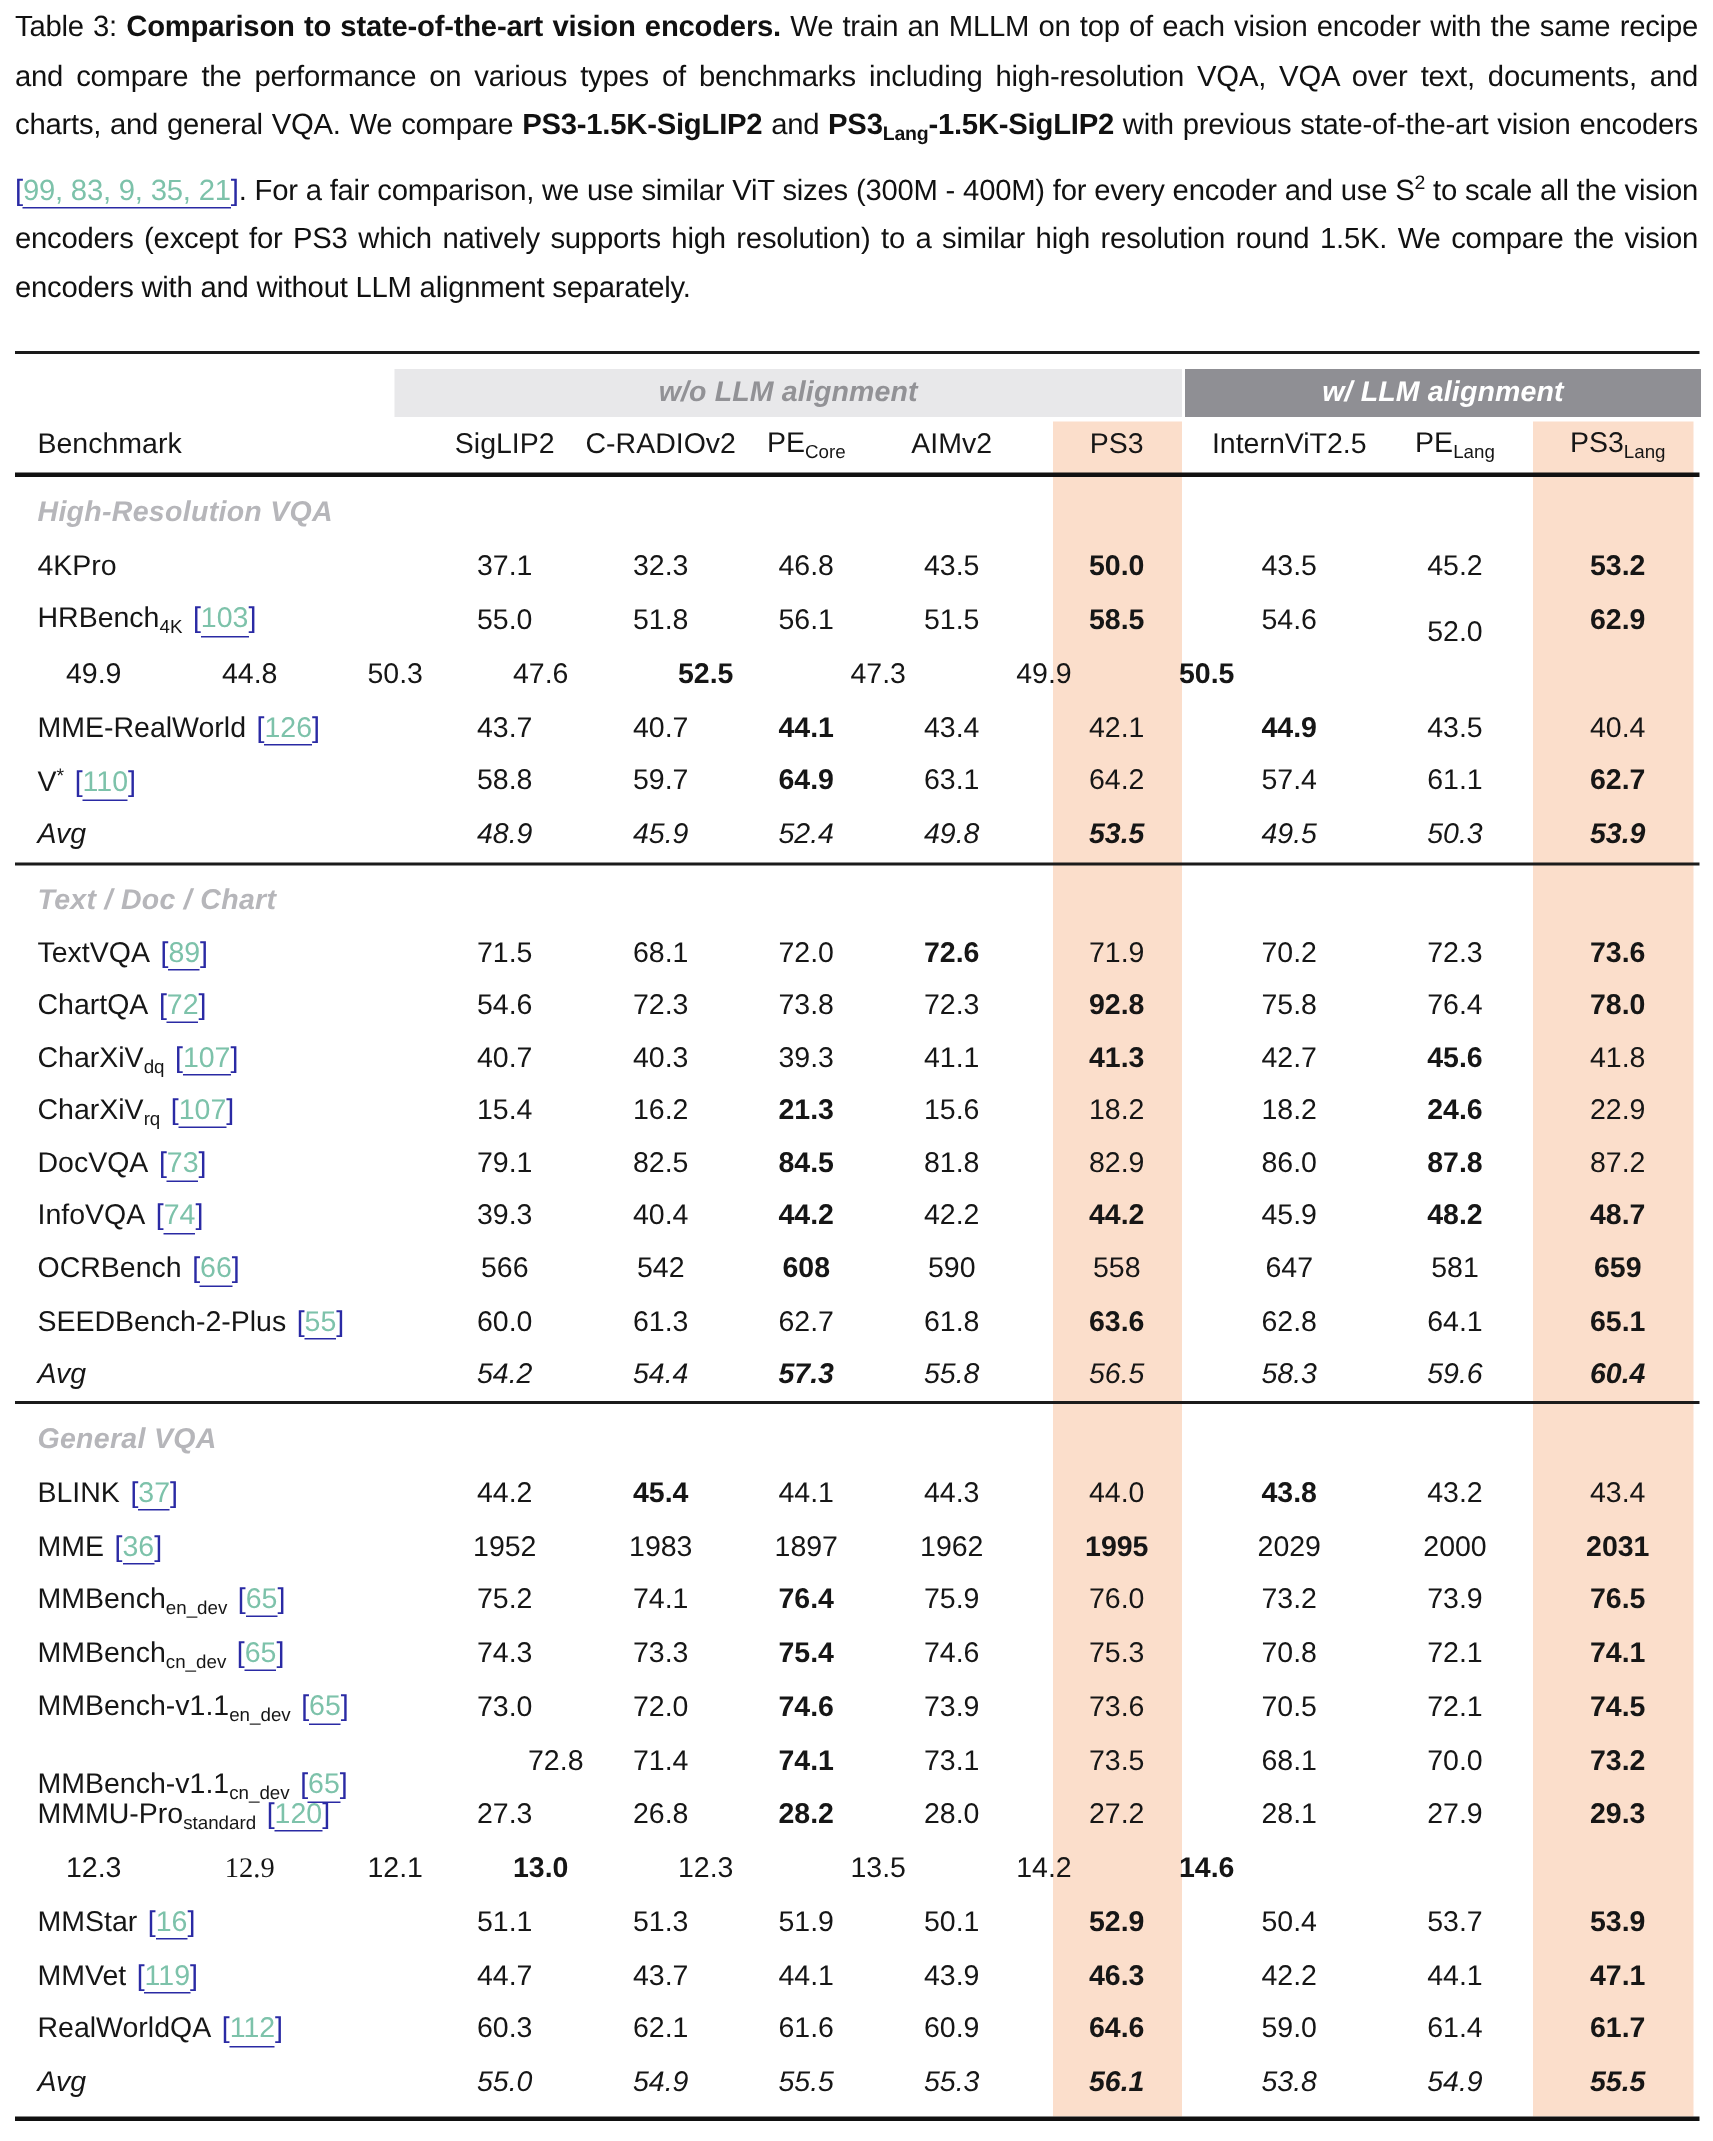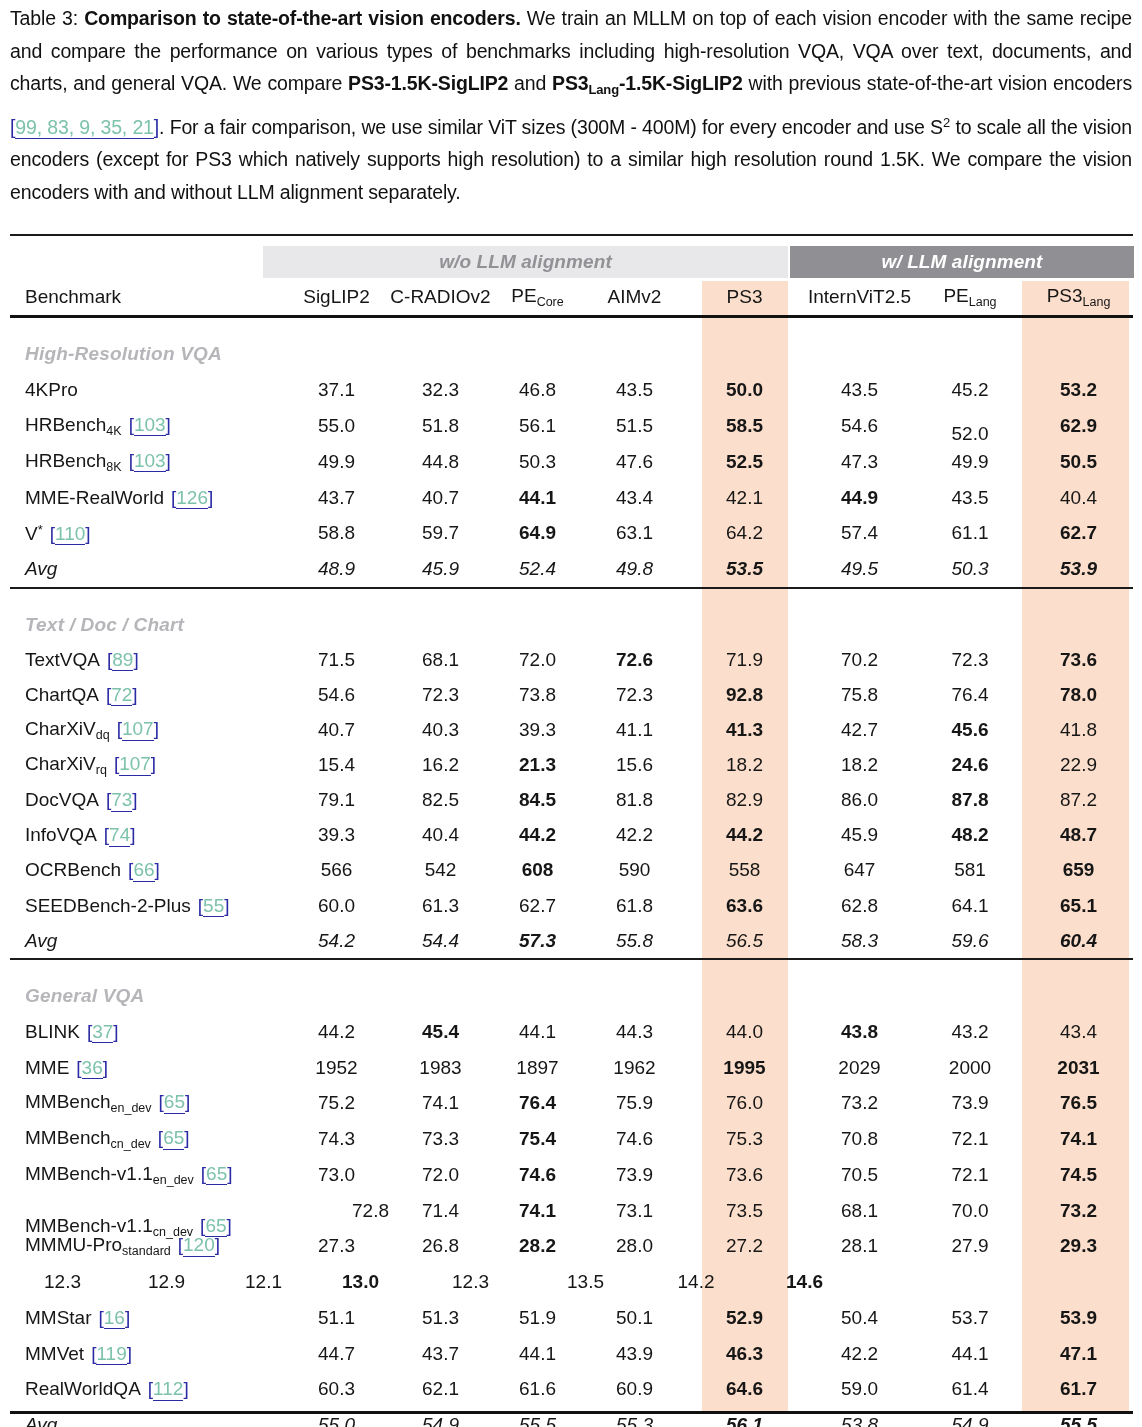--- a/index.html
+++ b/index.html
@@ -57,21 +57,21 @@
   .header-row {
     position: absolute; left: 10px; top: 278px; width: 1123px; height: 37px;
     display: flex; align-items: center;
     font-size: 19px;
   }
   .hcell { flex: none; text-align: center; white-space: nowrap; }
   .hcell-benchmark { text-align: left; padding-left: 15px; box-sizing: border-box; }
 
   
   .tbody { position: absolute; left: 10px; top: 318px; width: 1123px; font-size: 19px; }
-  .section { box-sizing: border-box; padding-top: 18px; }
+  .section { box-sizing: border-box; padding-top: 6px; }
   .section.s1, .section.s2 { border-bottom: 2px solid #1b1b1b; }
   .s1 .row { height: 35.9px; }
   .s2 .row { height: 35.1px; }
   .s3 .row { height: 35.75px; }
   .row { display: flex; align-items: center; }
   .cell { flex: none; }
   .label-cell { padding-left: 15px; box-sizing: border-box; white-space: nowrap; }
   .vcell { text-align: center; }
   .section-title { color: var(--section-tx); font-style: italic; font-weight: 700; letter-spacing: 0.2px; }
   .subscript  { font-size: 12.5px; vertical-align: -4px; letter-spacing: 0; }
@@ -134,21 +134,20 @@
           <div class="cell vcell" style="width: 105px;"><span>55.0</span></div>
           <div class="cell vcell" style="width: 103px;"><span>51.8</span></div>
           <div class="cell vcell" style="width: 91px;"><span>56.1</span></div>
           <div class="cell vcell" style="width: 103px;"><span>51.5</span></div>
           <div class="cell vcell" style="width: 117px;"><span class="b">58.5</span></div>
           <div class="cell vcell" style="width: 113px;"><span>54.6</span></div>
           <div class="cell vcell" style="width: 108px; margin-top: 16px;"><span>52.0</span></div>
           <div class="cell vcell" style="width: 109px;"><span class="b">62.9</span></div>
         </div>
         <div class="row">
-          <div class="cell label-cell" style="width: 274px;"><span class="lbl">HRBench</span><span class="subscript">8K</span><span class="cite"><span class="br">[</span><span class="num">103</span><span class="br">]</span></span></div>
           <div class="cell vcell" style="width: 105px;"><span>49.9</span></div>
           <div class="cell vcell" style="width: 103px;"><span>44.8</span></div>
           <div class="cell vcell" style="width: 91px;"><span>50.3</span></div>
           <div class="cell vcell" style="width: 103px;"><span>47.6</span></div>
           <div class="cell vcell" style="width: 117px;"><span class="b">52.5</span></div>
           <div class="cell vcell" style="width: 113px;"><span>47.3</span></div>
           <div class="cell vcell" style="width: 108px;"><span>49.9</span></div>
           <div class="cell vcell" style="width: 109px;"><span class="b">50.5</span></div>
         </div>
         <div class="row">
@@ -365,21 +364,21 @@
           <div class="cell vcell" style="width: 103px;"><span>26.8</span></div>
           <div class="cell vcell" style="width: 91px;"><span class="b">28.2</span></div>
           <div class="cell vcell" style="width: 103px;"><span>28.0</span></div>
           <div class="cell vcell" style="width: 117px;"><span>27.2</span></div>
           <div class="cell vcell" style="width: 113px;"><span>28.1</span></div>
           <div class="cell vcell" style="width: 108px;"><span>27.9</span></div>
           <div class="cell vcell" style="width: 109px;"><span class="b">29.3</span></div>
         </div>
         <div class="row">
           <div class="cell vcell" style="width: 105px;"><span>12.3</span></div>
-          <div class="cell vcell" style="width: 103px;"><span>12.9</span></div>
+          <div class="cell vcell" style="width: 103px; font-family: Liberation Serif, serif;"><span>12.9</span></div>
           <div class="cell vcell" style="width: 91px;"><span>12.1</span></div>
           <div class="cell vcell" style="width: 103px;"><span class="b">13.0</span></div>
           <div class="cell vcell" style="width: 117px;"><span>12.3</span></div>
           <div class="cell vcell" style="width: 113px;"><span>13.5</span></div>
           <div class="cell vcell" style="width: 108px;"><span>14.2</span></div>
           <div class="cell vcell" style="width: 109px;"><span class="b">14.6</span></div>
         </div>
         <div class="row">
           <div class="cell label-cell" style="width: 274px;"><span class="lbl">MMStar</span><span class="cite"><span class="br">[</span><span class="num">16</span><span class="br">]</span></span></div>
           <div class="cell vcell" style="width: 105px;"><span>51.1</span></div>

